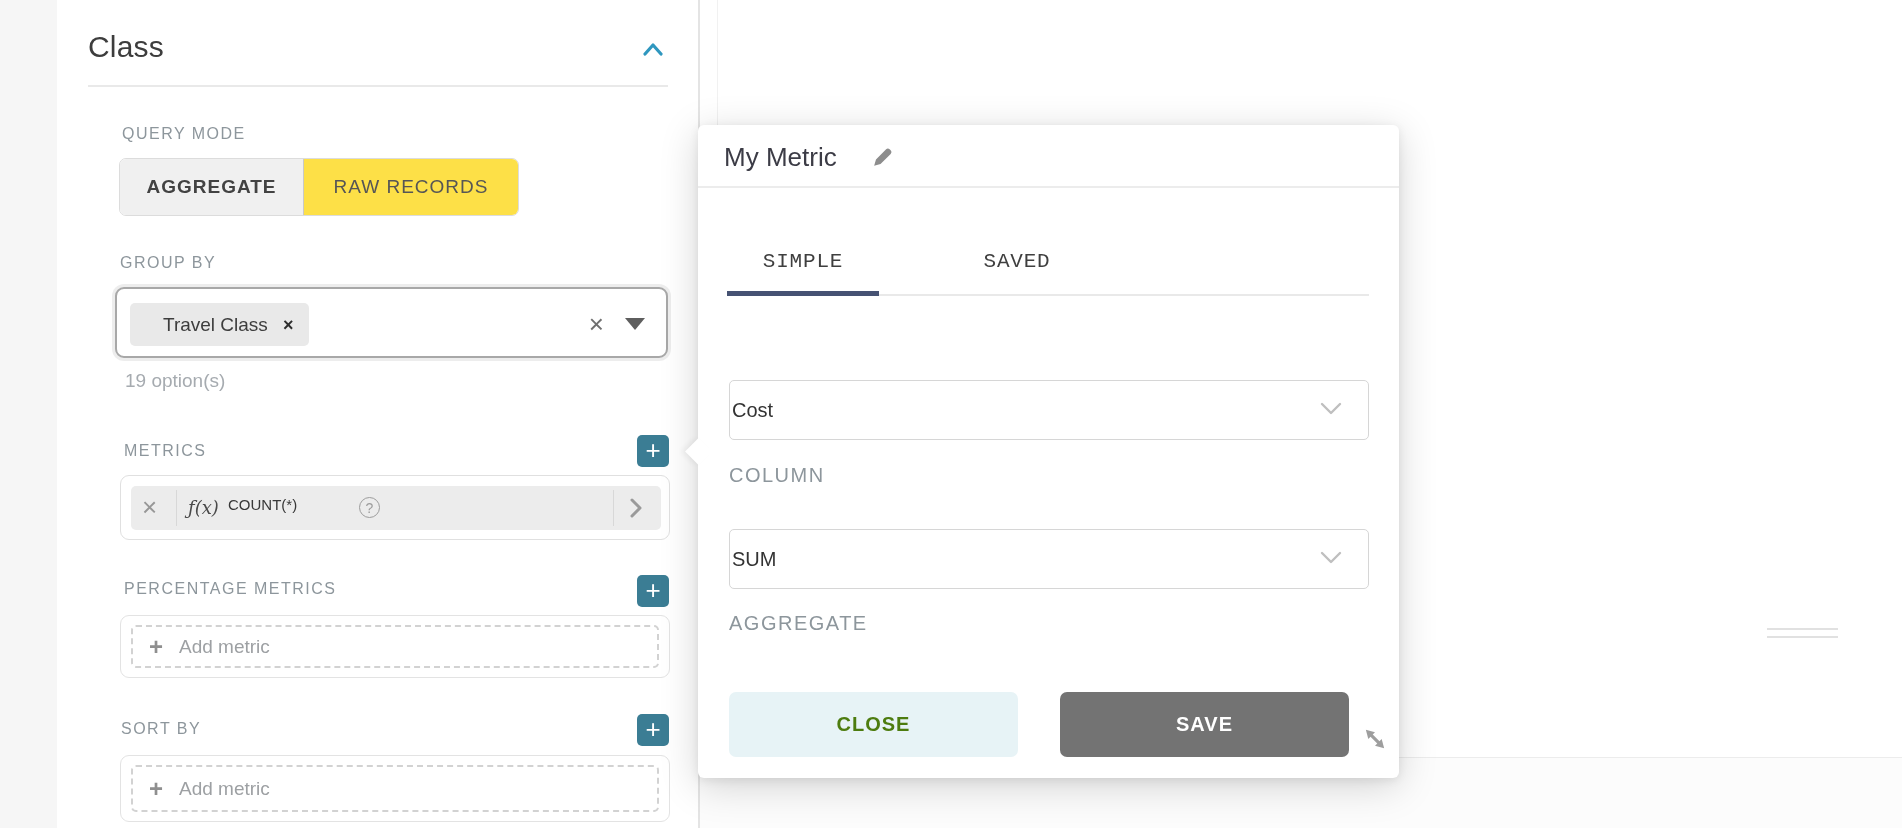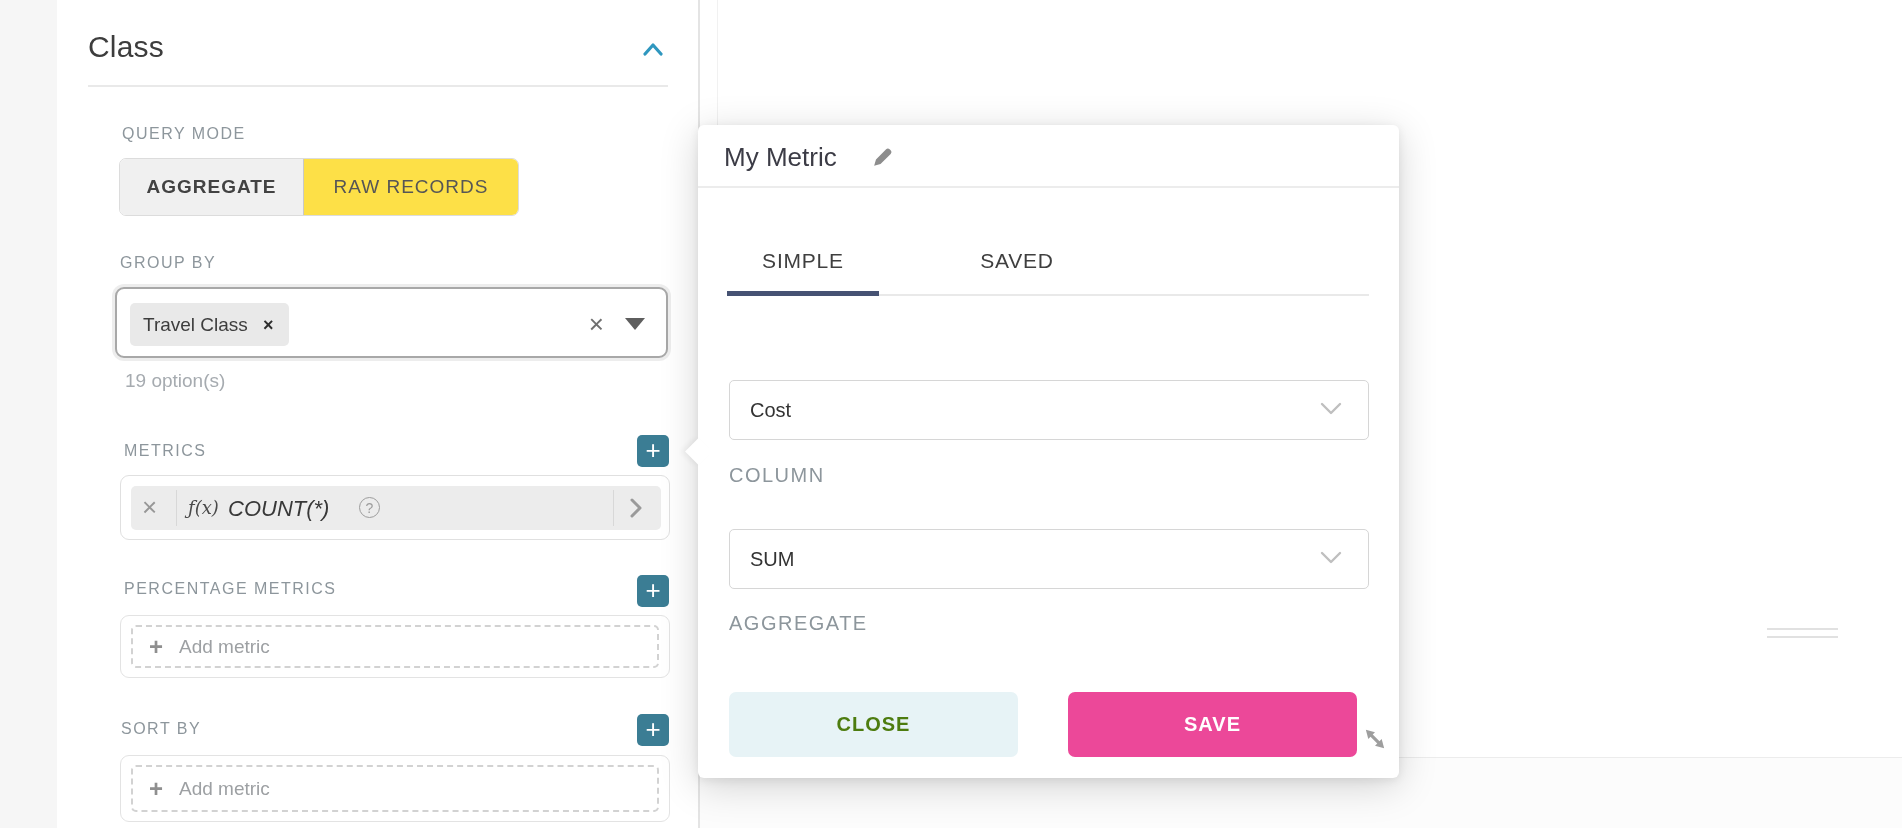--- a/index.html
+++ b/index.html
@@ -24,42 +24,42 @@
   .segmented { position:absolute; left:62px; top:158px; width:400px; height:58px;
                border:1px solid #dcdcdc; border-radius:7px; display:flex; overflow:hidden; background:#fff; }
   .seg { display:flex; align-items:center; justify-content:center; font-size:19px; cursor:pointer; }
   .seg.selected { width:184px; background:#f0f0f0; color:#424242; font-weight:700; letter-spacing:1px; border-right:1px solid #c9c9c9; }
   .seg.plain { flex:1; background:#fde047; color:#565656; letter-spacing:1px; }
 
   
   .gb-select { position:absolute; left:58px; top:287px; width:553px; height:71px; background:#fff;
                border:2px solid #a8a8a8; border-radius:9px; box-shadow:0 0 0 3px rgba(0,0,0,.07); cursor:pointer; }
   .gb-tag { position:absolute; left:13px; top:14px; height:43px; background:#e9e9e9; border-radius:5px;
-            display:flex; align-items:center; padding:0 16px 0 13px; gap:15px; }
+            display:flex; align-items:center; padding:0 16px 0 33px; gap:15px; }
   .gb-tag-text { font-size:19px; color:#3d3d3d; }
   .tag-x { font-size:18px; font-weight:700; color:#2e2e2e; cursor:pointer; line-height:1; }
   .gb-clear { position:absolute; right:62px; top:22px; font-size:26px; font-weight:400; color:#707070; cursor:pointer; line-height:1; }
   .gb-caret { position:absolute; right:21px; top:29px; width:0; height:0; cursor:pointer;
               border-left:10px solid transparent; border-right:10px solid transparent; border-top:12px solid #5e5e5e; }
   .gb-hint { position:absolute; left:68px; top:370px; font-size:19px; color:#a6abb0; }
 
   
   .plus-btn { position:absolute; left:580px; width:32px; height:32px; background:#3b7d94; border-radius:5px;
               color:#fff; font-size:26px; font-weight:400; display:flex; align-items:center; justify-content:center;
               cursor:pointer; line-height:1; padding-bottom:2px; }
 
   
   .metric-box { position:absolute; left:63px; top:475px; width:550px; height:65px; background:#fff;
                 border:1px solid #e0e0e0; border-radius:9px; }
   .metric-pill { position:absolute; left:10px; top:10px; width:530px; height:44px; background:#ececec; border-radius:5px; cursor:pointer; }
   .pill-x { position:absolute; left:11px; top:8px; font-size:26px; color:#979797; line-height:1; cursor:pointer; }
   .pill-div1 { position:absolute; left:45px; top:4px; width:1px; height:36px; background:#d8d8d8; }
   .pill-fx { position:absolute; left:57px; top:11px; font-size:18px; font-style:italic; color:#4a4a4a;
              font-family:"DejaVu Serif","Liberation Serif",serif; }
-  .pill-name { position:absolute; left:97px; top:10px; font-size:22px; color:#383838;font-style:italic; }
+  .pill-name { position:absolute; left:97px; top:10px; font-size:15px; color:#383838; }
   .pill-help { position:absolute; left:228px; top:11px; width:21px; height:21px; border:1.5px solid #9c9c9c; border-radius:50%;
                color:#9c9c9c; font-size:14px; display:flex; align-items:center; justify-content:center; cursor:pointer; }
   .pill-div2 { position:absolute; left:482px; top:4px; width:1px; height:36px; background:#d8d8d8; }
   .pill-chev { position:absolute; left:498px; top:11px; width:14px; height:22px; cursor:pointer; }
 
   
   .drop-box { position:absolute; left:63px; width:550px; background:#fff; border:1px solid #e3e3e3; border-radius:9px; }
   .drop-dash { position:absolute; left:10px; top:9px; right:10px; bottom:9px; border:2px dashed #d2d2d2; border-radius:5px;
                display:flex; align-items:center; padding-left:16px; gap:16px; cursor:pointer; }
   .drop-plus { font-size:24px; font-weight:700; color:#8f8f8f; line-height:1; }
@@ -74,40 +74,40 @@
 
   
   .popover { position:absolute; left:698px; top:125px; width:701px; height:653px; background:#fff; border-radius:6px;
              box-shadow:0 8px 38px rgba(0,0,0,.17), 0 2px 10px rgba(0,0,0,.08); }
   .pop-arrow { position:absolute; left:-9px; top:317px; width:19px; height:19px; background:#fff; transform:rotate(45deg);
                box-shadow:-3px 3px 5px rgba(0,0,0,.05); }
   .pop-title { position:absolute; left:26px; top:17px; font-size:26px; color:#3c3c46; }
   .pencil { position:absolute; left:172px; top:19px; width:26px; height:26px; cursor:pointer; }
   .pop-head-rule { position:absolute; left:0; top:61px; width:701px; height:2px; background:#ececec; }
 
-  .tabs { position:absolute; left:0; top:100px; width:701px; height:75px; }
+  .tabs { position:absolute; left:0; top:100px; width:701px; height:75px;font-family:Liberation Mono, monospace; }
   .tab { position:absolute; top:12px; height:48px; display:flex; align-items:center; justify-content:center;
          font-size:21px; color:#3f3f3f; letter-spacing:.8px; cursor:pointer; white-space:nowrap; }
   .tab-simple { left:29px; width:152px; }
   .tab-saved { left:243px; width:152px; }
   .tab-sql { left:445px; width:190px; }
   .tab-rule { position:absolute; left:31px; top:69px; width:640px; height:2px; background:#e9e9e9; }
   .tab-ink { position:absolute; left:29px; top:66px; width:152px; height:5px; background:#465273; }
 
   .pop-label { position:absolute; left:31px; font-size:20px; color:#8d969c; letter-spacing:1.5px; }
   .pop-select { position:absolute; left:31px; width:640px; height:60px; background:#fff; border:1px solid #d6d6d6;
-                border-radius:5px; display:flex; align-items:center; padding:0 26px 0 20px; cursor:pointer; }
+                border-radius:5px; display:flex; align-items:center; padding:0 26px 0 2px; cursor:pointer; }
   .pop-select .val { font-size:20px; color:#333; flex:1; }
   .sel-cost { top:255px; } .sel-sum { top:404px; }
 
   .btn { position:absolute; top:567px; width:289px; height:65px; border:none; border-radius:7px;
          font-size:20px; font-weight:600; letter-spacing:1px; cursor:pointer;
          font-family:"Liberation Sans","DejaVu Sans",sans-serif; }
   .btn-close { left:31px; background:#e7f3f6; color:#4d7c0f; }
-  .btn-save { left:370px; background:#ec4899; color:#fff; }
+  .btn-save { left:362px; background:#737373; color:#fff; }
   .resize-handle { position:absolute; left:663px; top:600px; width:28px; height:28px; cursor:nwse-resize; }
 </style>
 </head>
 <body>
 
 <div id="screen">
 
   <div class="left-gutter"></div>
 
   <div class="control-panel">

